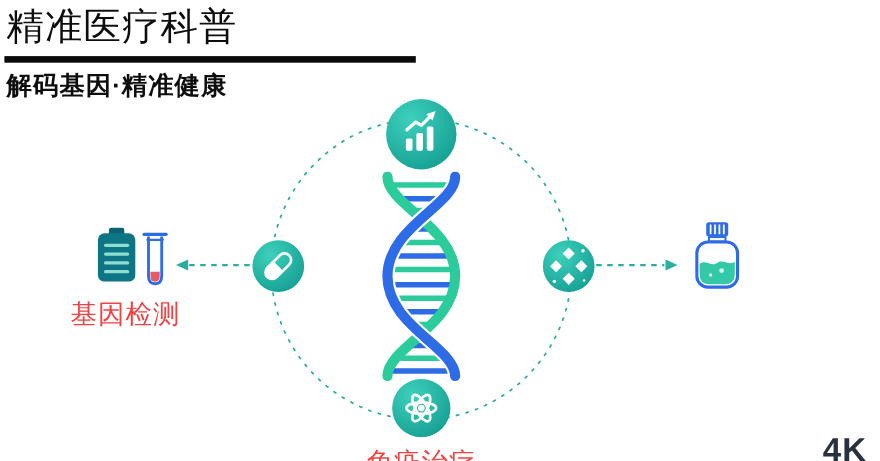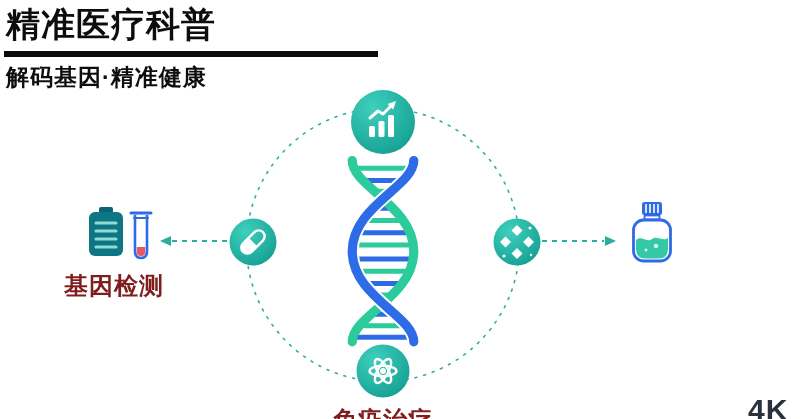--- a/index.html
+++ b/index.html
@@ -2,25 +2,25 @@
 <html><head>
 <meta charset="utf-8">
 <style>
   html,body{margin:0;padding:0;background:#fff;}
   .stage{
     position:relative;width:800px;height:419px;background:#ffffff;
     overflow:hidden;font-family:"Liberation Sans","DejaVu Sans",sans-serif;color:#0d0d0d;
   }
   .abs{position:absolute;}
   
-  .title{left:6px;top:6px;font-size:34px;font-weight:700;letter-spacing:1px;line-height:1.1;margin:0;}
+  .title{left:6px;top:6px;font-size:34px;font-weight:400;letter-spacing:1px;line-height:1.1;margin:0;}
   .title-underline{left:4px;top:51px;width:374px;height:6px;background:#0a0a0a;}
   .subtitle{left:6px;top:62px;font-size:23px;font-weight:800;letter-spacing:1px;margin:0;text-align:center;}
   
-  .item-label{font-weight:700;color:#7f1d1d;text-align:center;letter-spacing:1px;}
+  .item-label{font-weight:400;color:#ef4444;text-align:center;letter-spacing:1px;}
   .label-left{left:54px;top:270px;width:120px;font-size:24px;}
   .label-right{left:599px;top:270px;width:104px;font-size:25px;}
   .label-bottom{left:323px;top:404px;width:120px;font-size:24px;}
   .watermark{left:748px;top:393px;font-size:30px;font-weight:900;color:#28313d;letter-spacing:1px;}
   svg{display:block;}
 </style>
 </head>
 <body>
 
 <div class="stage">

